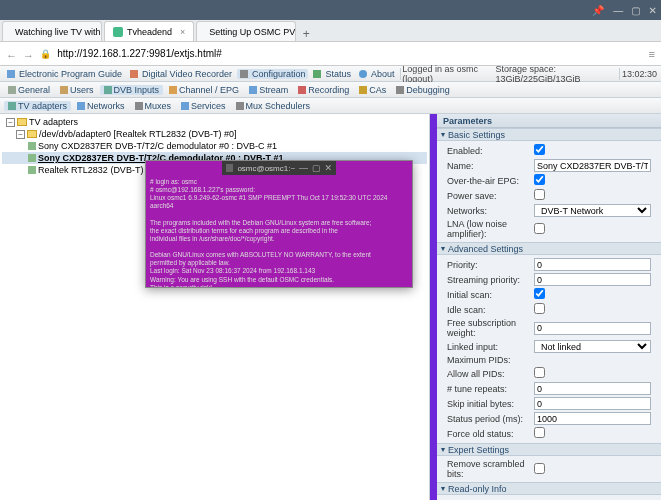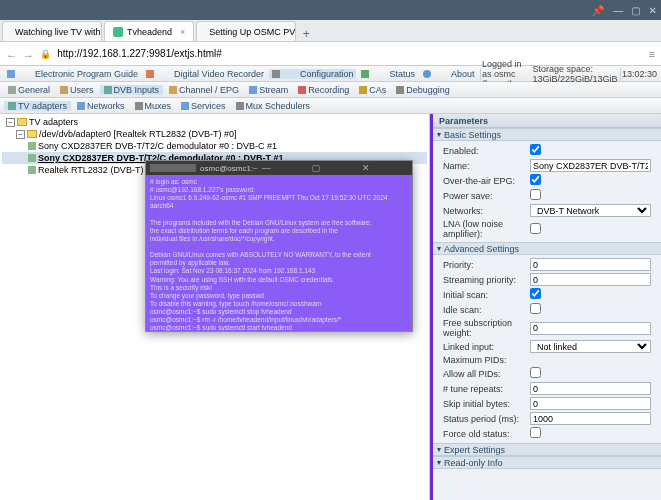--- a/index.html
+++ b/index.html
@@ -14,21 +14,21 @@
 .tab .favicon { width: 10px; height: 10px; background: #4b8; border-radius: 2px; }
 .tab .close { margin-left: 4px; color: #888; }
 .newtab { width: 20px; text-align: center; font-size: 12px; color: #666; }
 .urlbar { height: 24px; background: #fff; border-bottom: 1px solid #ccc; display: flex; align-items: center; padding: 0 6px; gap: 6px; }
 .urlbar .nav { color: #888; font-size: 11px; }
 .urlbar .lock { color: #666; font-size: 9px; }
 .urlbar input { flex: 1; border: none; font-size: 10px; outline: none; }
 
 
 .apptoolbar { height: 16px; background: linear-gradient(#f8f9fa,#e8eaec); border-bottom: 1px solid #c8d0d8; display: flex; align-items: center; padding: 0 4px; gap: 2px; font-size: 9px; }
-.apptoolbar .item { display: flex; align-items: center; gap: 20px; padding: 0 3px; color: #2a4d6e; cursor: pointer; white-space: nowrap; }
+.apptoolbar .item { display: flex; align-items: center; gap: 4px; padding: 0 3px; color: #2a4d6e; cursor: pointer; white-space: nowrap; }
 .apptoolbar .item.active { background: #d4e2f0; border-radius: 2px; }
 .apptoolbar .sep { width: 1px; height: 12px; background: #c8d0d8; }
 .apptoolbar .spacer { flex: 1; }
 .apptoolbar .status { color: #444; }
 .sq { width: 8px; height: 8px; display: inline-block; }
 
 
 .subtoolbar { height: 16px; background: linear-gradient(#f8f9fa,#e8eaec); border-bottom: 1px solid #c8d0d8; display: flex; align-items: center; padding: 0 4px; gap: 2px; font-size: 9px; }
 .subtoolbar .item { display: flex; align-items: center; gap: 2px; padding: 0 4px; color: #2a4d6e; cursor: pointer; }
 .subtoolbar .item.active { background: #d4e2f0; border-radius: 2px; }
@@ -37,29 +37,29 @@
 .main { flex: 1; display: flex; overflow: hidden; }
 .tree { width: 430px; background: #fff; border-right: 1px solid #c8d0d8; font-size: 9px; padding: 2px; position: relative; overflow: hidden; }
 .tree .node { display: flex; align-items: center; gap: 2px; padding: 1px 0 1px 4px; white-space: nowrap; }
 .tree .l1 { padding-left: 14px; }
 .tree .l2 { padding-left: 26px; }
 .tree .exp { width: 9px; height: 9px; border: 1px solid #888; text-align: center; line-height: 7px; font-size: 8px; color: #555; }
 .tree .fold { width: 10px; height: 8px; background: #f5d76e; border: 1px solid #c9a227; }
 .tree .sel { background: #d4e2f0; text-decoration: underline; }
 
 
-.term { position: absolute; left: 145px; top: 46px; width: 268px; height: 172px; background: #8b5cf6; border: 1px solid #888; box-shadow: 0 2px 10px rgba(0,0,0,.4); display: flex; flex-direction: column; }
+.term { position: absolute; left: 145px; top: 46px; width: 268px; height: 128px; background: #a21caf; border: 1px solid #888; box-shadow: 0 2px 10px rgba(0,0,0,.4); display: flex; flex-direction: column; align-items: center; }
 .term .tb { height: 14px; background: #3a3a3a; display: flex; align-items: center; padding: 0 4px; gap: 4px; }
 .term .tb .ic { width: 8px; height: 8px; background: #666; }
 .term .tb span { color: #ccc; font-size: 8px; flex: 1; }
 .term .tb .btn { color: #aaa; font-size: 9px; cursor: pointer; }
 .term pre { flex: 1; color: #ddd; font-family: monospace; font-size: 6.5px; line-height: 1.25; padding: 3px 4px; white-space: pre-wrap; overflow: hidden; }
 
 
-.panel { flex: 1; background: #eef2f6; border-left: 3px solid #6d28d9; display: flex; flex-direction: column; font-size: 9px; overflow: hidden; }
+.panel { flex: 1; background: #eef2f6; border-left: 7px solid #6d28d9; display: flex; flex-direction: column; font-size: 9px; overflow: hidden; }
 .panel .hdr { height: 14px; background: linear-gradient(#e2e8ef,#d4dde6); border-bottom: 1px solid #b8c4d0; padding: 0 6px; font-weight: bold; color: #2a4d6e; display: flex; align-items: center; }
 .panel .sect { height: 13px; background: #dae2ea; border-top: 1px solid #c0ccd8; border-bottom: 1px solid #c0ccd8; padding: 0 4px; color: #2a4d6e; display: flex; align-items: center; gap: 3px; cursor: pointer; }
 .panel .sect .tw { font-size: 8px; }
 .panel .rows { padding: 2px 4px; }
 .panel .row { display: flex; align-items: center; padding: 1px 6px; gap: 2px; }
 .panel .row label { width: 85px; color: #333; }
 .panel .row .ctl { flex: 1; }
 .panel input[type=text], .panel select { width: 100%; height: 13px; font-size: 9px; border: 1px solid #a8b4c0; padding: 0 2px; background: #fff; }
 .panel input[type=checkbox] { width: 11px; height: 11px; }
 </style>
@@ -324,20 +324,26 @@
       <div class="row">
           <label>Force old status:</label>
           <div class="ctl"><input type="checkbox" style=""></div>
         </div>
     </div>
 
     <div class="sect">
         <span class="tw">▾</span>
         <span>Expert Settings</span>
       </div>
+    <div class="rows">
+      <div class="row">
+          <label>Remove scrambled bits:</label>
+          <div class="ctl"><input type="checkbox" style=""></div>
+        </div>
+    </div>
 
     <div class="sect">
         <span class="tw">▾</span>
         <span>Read-only Info</span>
       </div>
 
   </div>
 </div>
 
 </body></html>

